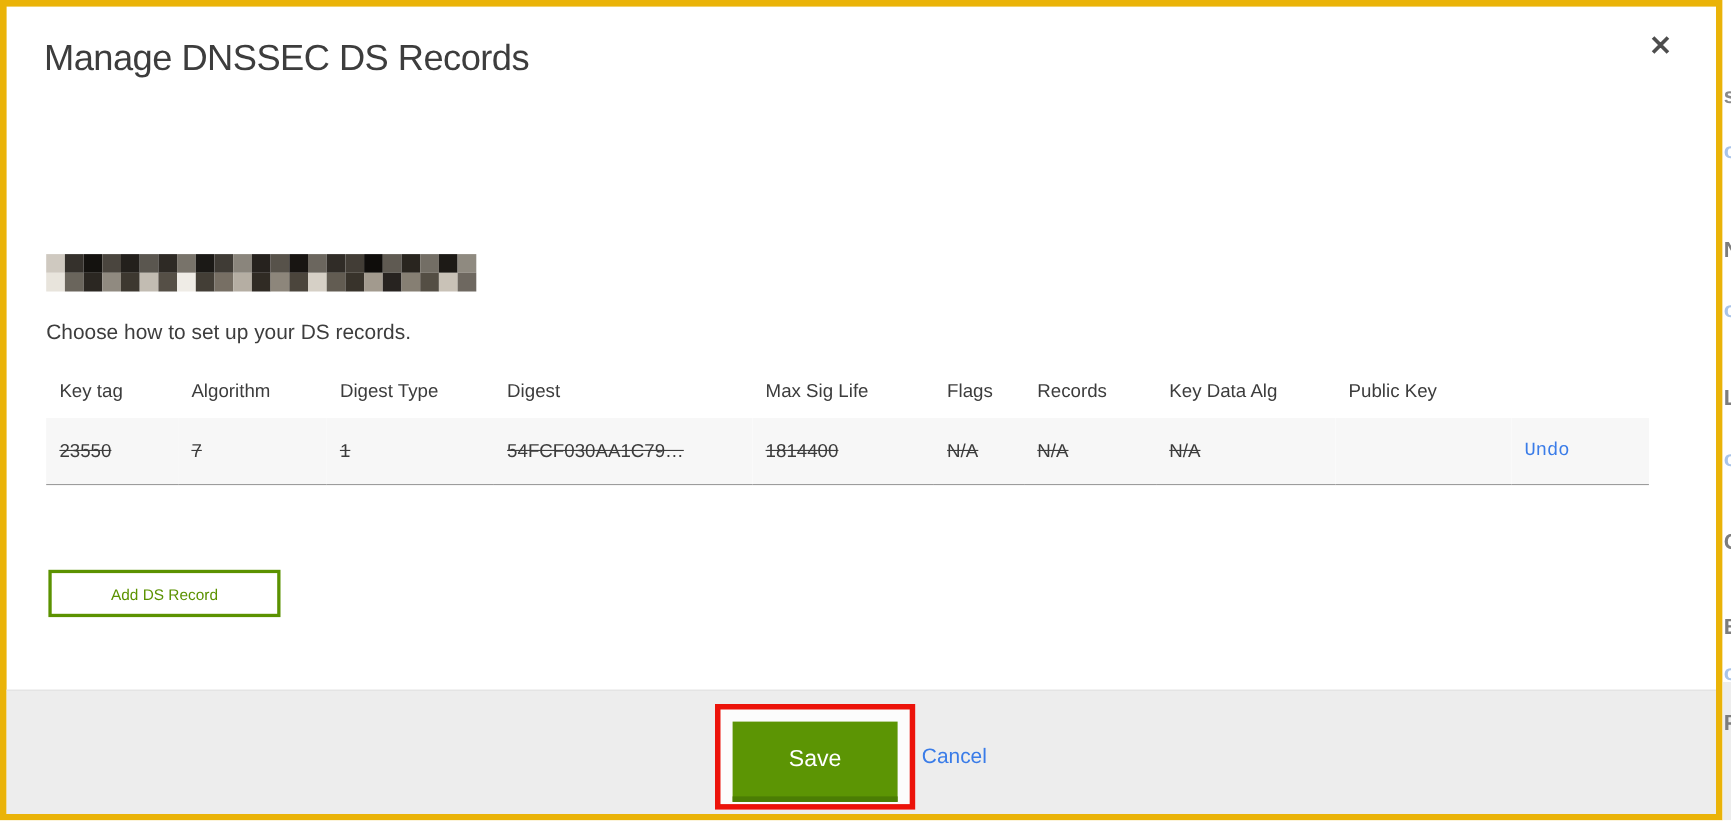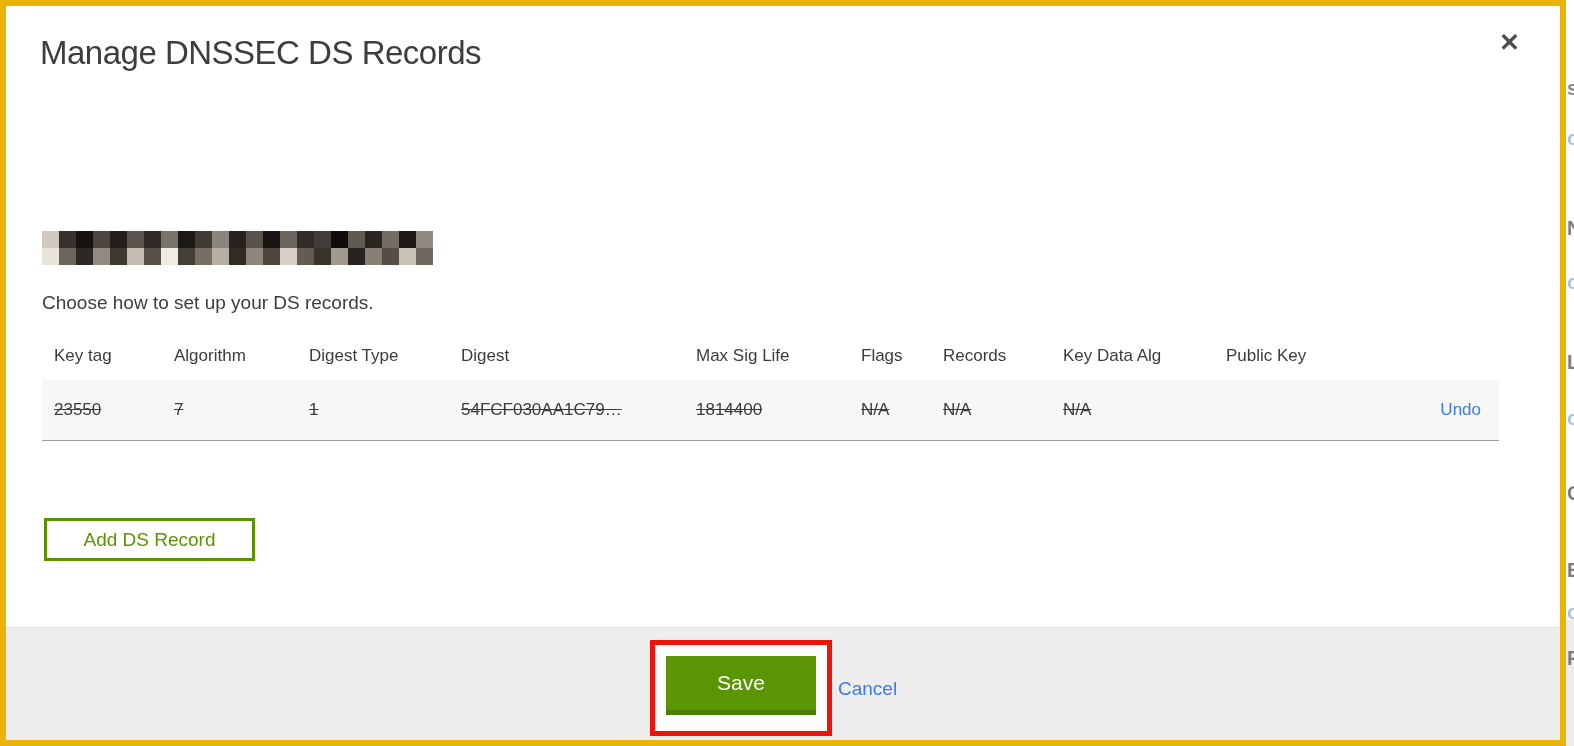--- a/index.html
+++ b/index.html
@@ -43,39 +43,39 @@
     white-space:nowrap;overflow:hidden;
   }
   .ds-table td{
     padding:0 6px 0 12px;height:60px;vertical-align:middle;
     white-space:nowrap;overflow:hidden;
   }
   .ds-table tbody tr.deleted-row-odd{background:#f7f7f7;}
   .ds-table tbody tr.deleted-row-even{background:#ffffff;}
   .ds-table tbody tr:last-child td{border-bottom:1px solid #9c9c9c;}
   .struck{text-decoration:line-through;}
-  .undo-cell{text-align:right;padding-right:18px !important;}
+  .undo-cell{padding-right:18px !important;font-family:Liberation Mono, monospace;}
   .link{color:#3a7ce8;text-decoration:none;cursor:pointer;}
   
   .add-btn{
     position:absolute;left:38px;top:512px;width:211px;height:43px;
     background:#fff;border:3px solid #5b9200;color:#5b9200;
-    font-size:19px;font-family:"Liberation Sans",sans-serif;cursor:pointer;
+    font-size:14px;font-family:"Liberation Sans",sans-serif;cursor:pointer;
   }
   
   .modal-footer{
     position:absolute;left:0;right:0;bottom:0;top:621px;
     background:#ededed;border-top:1px solid #e2e2e2;
   }
   .annotation-box{
     position:absolute;left:644px;top:12px;width:172px;height:86px;
     border:5px solid #ec130a;background:#fcfcfc;
   }
   .save-btn{
-    position:absolute;left:11px;top:11px;width:150px;height:59px;
+    position:absolute;left:11px;top:11px;width:150px;height:73px;
     background:#5c9504;border:none;border-bottom:5px solid #4b7d04;
     color:#fff;font-size:21px;font-family:"Liberation Sans",sans-serif;cursor:pointer;
   }
   .cancel-link{
     position:absolute;left:832px;top:50px;font-size:19px;
   }
   
   .bg-strip{
     position:absolute;right:0;top:0;width:8px;height:746px;
     background:#fff;overflow:hidden;

